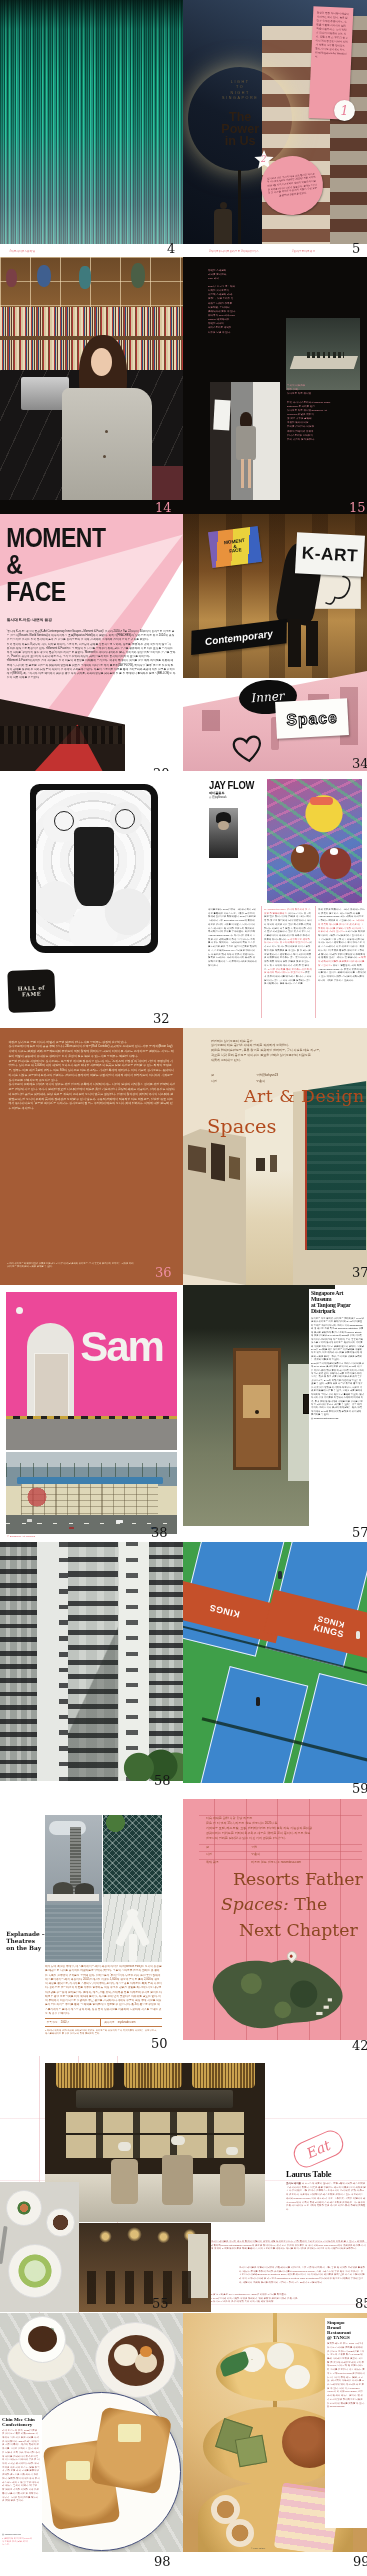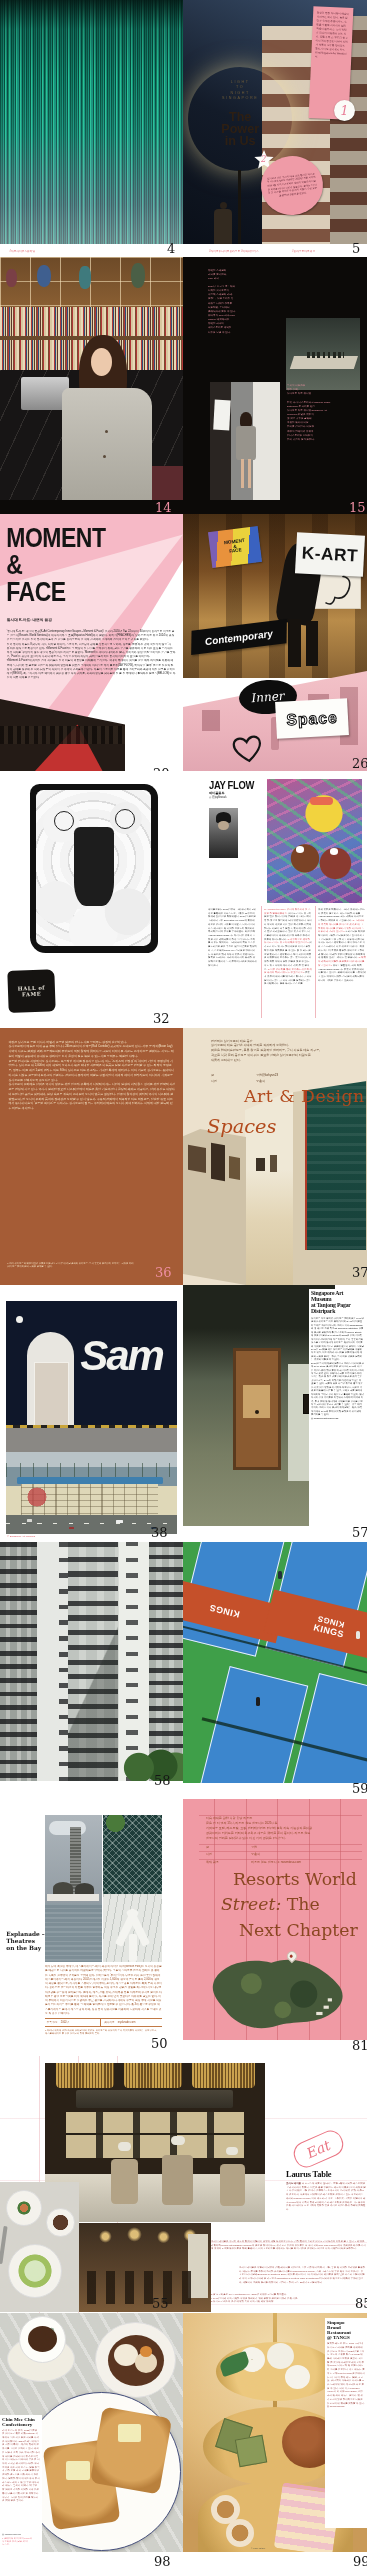--- a/index.html
+++ b/index.html
@@ -175,21 +175,21 @@
         <span style="font-size:10px;font-weight:700;color:#fff;">Contemporary</span>
       </div>
       <div class="abs center" style="left:56px;top:166px;width:58px;height:34px;background:#0d0d0d;border-radius:50%;transform:rotate(-4deg);">
         <span class="serif" style="font-style:italic;font-size:12px;color:#fff;">Inner</span>
       </div>
       <div class="abs center" style="left:93px;top:186px;width:72px;height:37px;background:#fdfdfa;transform:rotate(-3deg);box-shadow:1px 1.6px 2.1px rgba(0,0,0,.3);">
         <span class="hbold" style="font-size:15.7px;letter-spacing:1px;color:#fff;-webkit-text-stroke:1px #111;text-shadow:0 0 0.5px #111;">Space</span>
       </div>
     </div>
     <span class="num" style="left:153px;top:253px;">20</span>
-    <span class="num" style="left:352px;top:243px;">26</span>
+    <span class="num" style="left:352px;top:243px;">34</span>
   </section>
 
   <section class="spread">
     <div class="abs" style="left:30px;top:12.6px;width:128px;height:169px;background:#101010;border-radius:9.4px 13.6px 11.5px 15.7px;">
       <div class="abs" style="left:6.3px;top:6.3px;width:115px;height:156px;border-radius:7.3px;background:radial-gradient(circle at 22% 22%,#f4f4f4 0 18px,rgba(0,0,0,0) 18.4px),radial-gradient(circle at 78% 18%,#efefef 0 15.7px,rgba(0,0,0,0) 16.3px),radial-gradient(circle at 18% 72%,#f1f1f1 0 21px,rgba(0,0,0,0) 21.5px),radial-gradient(circle at 80% 78%,#ededed 0 23px,rgba(0,0,0,0) 23.6px),radial-gradient(circle at 50% 90%,#f6f6f6 0 24px,rgba(0,0,0,0) 25px),repeating-radial-gradient(circle at 50% 45%,#fafafa 0 7.3px,#dcdcdc 7.3px 9px,#f3f3f3 9px 17px);">
         <div class="abs" style="left:38px;top:37px;width:40px;height:79px;background:#1d1d1d;border-radius:6.3px 6.3px 30% 30%;"></div>
         <div class="abs" style="left:18px;top:21px;width:18px;height:18px;border-radius:50%;background:#f5f5f5;border:1.6px solid #222;"></div>
         <div class="abs" style="left:79px;top:19px;width:18px;height:18px;border-radius:50%;background:#f5f5f5;border:1.6px solid #222;"></div>
       </div>
     </div>
@@ -255,27 +255,27 @@
         <span>글</span>
       </div>
       <div class="abs" style="left:73px;top:45px;font-size:3px;color:#5a3a22;">고현@kohyun23</div>
       <div class="abs" style="left:28px;top:51px;font-size:3px;color:#5a3a22;">사진</div>
       <div class="abs" style="left:73px;top:51px;font-size:3px;color:#5a3a22;">오충석</div>
       <div class="abs serif" style="left:61px;top:58px;font-size:17.3px;color:#b24a1d;letter-spacing:0.5px;">
         <span>Art</span>
         <span>&amp;</span>
         <span>Design</span>
       </div>
-      <div class="abs serif" style="left:24px;top:87px;font-size:19.4px;font-style:italic;color:#b24a1d;">Spaces</div>
+      <div class="abs serif" style="left:24px;top:87px;font-size:19.4px;color:#b24a1d;">Spaces</div>
     </div>
     <span class="num" style="left:352px;top:238px;">37</span>
   </section>
 
   <section class="spread">
-    <div class="abs" style="left:6.3px;top:16px;width:171px;height:158px;background:#0f172a;overflow:hidden;font-style:italic;">
+    <div class="abs" style="left:6.3px;top:7px;width:171px;height:158px;background:#ec4899;overflow:hidden;">
       <div class="abs" style="left:0;top:126px;width:171px;height:33px;background:#8a8884;"></div>
       <div class="abs" style="left:21px;top:31px;width:47px;height:95px;background:#e8e6e0;border-radius:23.6px 23.6px 0 0;">
         <div class="abs" style="left:6.3px;top:30px;width:35px;height:65px;background:#d8cfc2;border:1.6px solid #f2f0ea;box-sizing:border-box;"></div>
       </div>
       <div class="abs hbold" style="left:74px;top:34px;font-size:42px;letter-spacing:-2.1px;color:#f2f2ee;line-height:1;">Sam</div>
       <div class="abs" style="left:9.4px;top:14.7px;width:7.3px;height:7.3px;border-radius:50%;background:#f2f2ee;"></div>
       <div class="abs" style="left:0;top:124px;width:171px;height:2.6px;background:repeating-linear-gradient(90deg,#c8a43a 0 7.3px,#23211e 7.3px 13.6px);"></div>
     </div>
     <div class="abs" style="left:6.3px;top:167px;width:171px;height:82px;background:#dfd8b8;overflow:hidden;">
       <div class="abs" style="left:0;top:0;width:171px;height:18px;background:#b9c3c7;"></div>
@@ -395,41 +395,41 @@
 문을 연 지 벌써 15년, 리조트 월드 센토사는 2025년을
 기점으로 호텔, 레스토랑, 쇼핑, 엔터테인먼트 전반에 걸쳐 지속 가능성과 몰입형
 경험이라는 키워드를 더하며 차근차근 새로운 챕터를 준비 중이다. 리조트 월드
 센토사의 변화를 실감할 수 있는 다섯 가지 경험을 만나본다.</div>
       <div class="abs rust" style="left:23px;top:46px;font-size:3px;">글</div>
       <div class="abs rust" style="left:68px;top:46px;font-size:3px;">고현</div>
       <div class="abs rust" style="left:23px;top:53px;font-size:3px;">사진</div>
       <div class="abs rust" style="left:68px;top:53px;font-size:3px;">오충석</div>
       <div class="abs rust" style="left:23px;top:61px;font-size:3px;">취재 협조</div>
       <div class="abs rust" style="left:68px;top:61px;font-size:3px;">리조트 월드 센토사 ⊕ rwsentosa.com</div>
-      <div class="abs serif" style="left:50px;top:70px;font-size:17.3px;color:#8a4722;">Resorts World</div>
+      <div class="abs serif" style="left:50px;top:70px;font-size:17.3px;color:#8a4722;">Resorts Father</div>
       <div class="abs serif" style="left:38px;top:95px;font-size:17.3px;color:#8a4722;">
-        <span style="font-style:italic;">Street:</span><span> The</span>
+        <span style="font-style:italic;">Spaces:</span><span> The</span>
       </div>
       <div class="abs serif" style="left:56px;top:121px;font-size:17.3px;color:#8a4722;">Next Chapter</div>
       <div class="abs" style="left:21px;top:148px;width:147px;height:89px;">
         <svg viewBox="0 0 280 170" width="147" height="89">
           <path d="M20,62 C38,30 88,20 128,30 C178,12 228,40 254,70 C270,86 268,110 244,126 C210,150 170,140 140,150 C100,163 60,150 40,120 C22,100 10,84 20,62 Z" fill="#46593a"></path>
           <circle cx="90" cy="70" r="20" fill="#5d7244"></circle>
             <circle cx="190" cy="90" r="26" fill="#32462c"></circle>
             <circle cx="150" cy="120" r="16" fill="#5d7244"></circle>
           <rect x="228" y="112" width="10" height="6" fill="#e9e4d8"></rect>
             <rect x="214" y="124" width="12" height="6" fill="#e9e4d8"></rect>
             <rect x="236" y="98" width="8" height="6" fill="#e9e4d8"></rect>
         </svg>
         <div class="abs" style="left:83px;top:4.2px;width:8.4px;height:8.4px;border-radius:50% 50% 50% 0;transform:rotate(-45deg);background:#f2 efe8;background:#f2efe8;border:1px solid #c9c2b2;">
           <div class="abs" style="left:2.1px;top:2.1px;width:3.1px;height:3.1px;border-radius:50%;background:#a03424;"></div>
         </div>
       </div>
     </div>
-    <span class="num" style="left:352px;top:240px;">81</span>
+    <span class="num" style="left:352px;top:240px;">42</span>
   </section>
 
   <section class="spread">
     <div class="abs" style="left:0;top:0;width:367px;height:257px;background:repeating-linear-gradient(90deg,rgba(236,182,188,.55) 0 0.5px,rgba(0,0,0,0) 0.5px 39px),repeating-linear-gradient(180deg,rgba(244,214,218,.5) 0 0.5px,rgba(0,0,0,0) 0.5px 62px);"></div>
     <div class="abs" style="left:45px;top:7.3px;width:220px;height:159px;background:#2a2117;overflow:hidden;">
       <div class="abs" style="left:10.5px;top:0;width:58px;height:25px;border-radius:0 0 4.2px 4.2px;background:repeating-linear-gradient(90deg,#caa24e 0 1.6px,#6e4f20 1.6px 3.1px);"></div>
       <div class="abs" style="left:79px;top:0;width:58px;height:25px;border-radius:0 0 4.2px 4.2px;background:repeating-linear-gradient(90deg,#caa24e 0 1.6px,#6e4f20 1.6px 3.1px);"></div>
       <div class="abs" style="left:147px;top:0;width:63px;height:25px;border-radius:0 0 4.2px 4.2px;background:repeating-linear-gradient(90deg,#caa24e 0 1.6px,#6e4f20 1.6px 3.1px);"></div>
       <div class="abs" style="left:31px;top:27px;width:157px;height:18px;border-radius:2.1px;background:linear-gradient(180deg,#4a4438,#332f26);"></div>
       <div class="abs" style="left:21px;top:49px;width:178px;height:46px;background:linear-gradient(180deg,rgba(0,0,0,0) 0 21px,#26211a 21px 23px,rgba(0,0,0,0) 23px),repeating-linear-gradient(90deg,#d6c69c 0 30px,#3a3428 30px 37px),#474032;opacity:.95;"></div>

